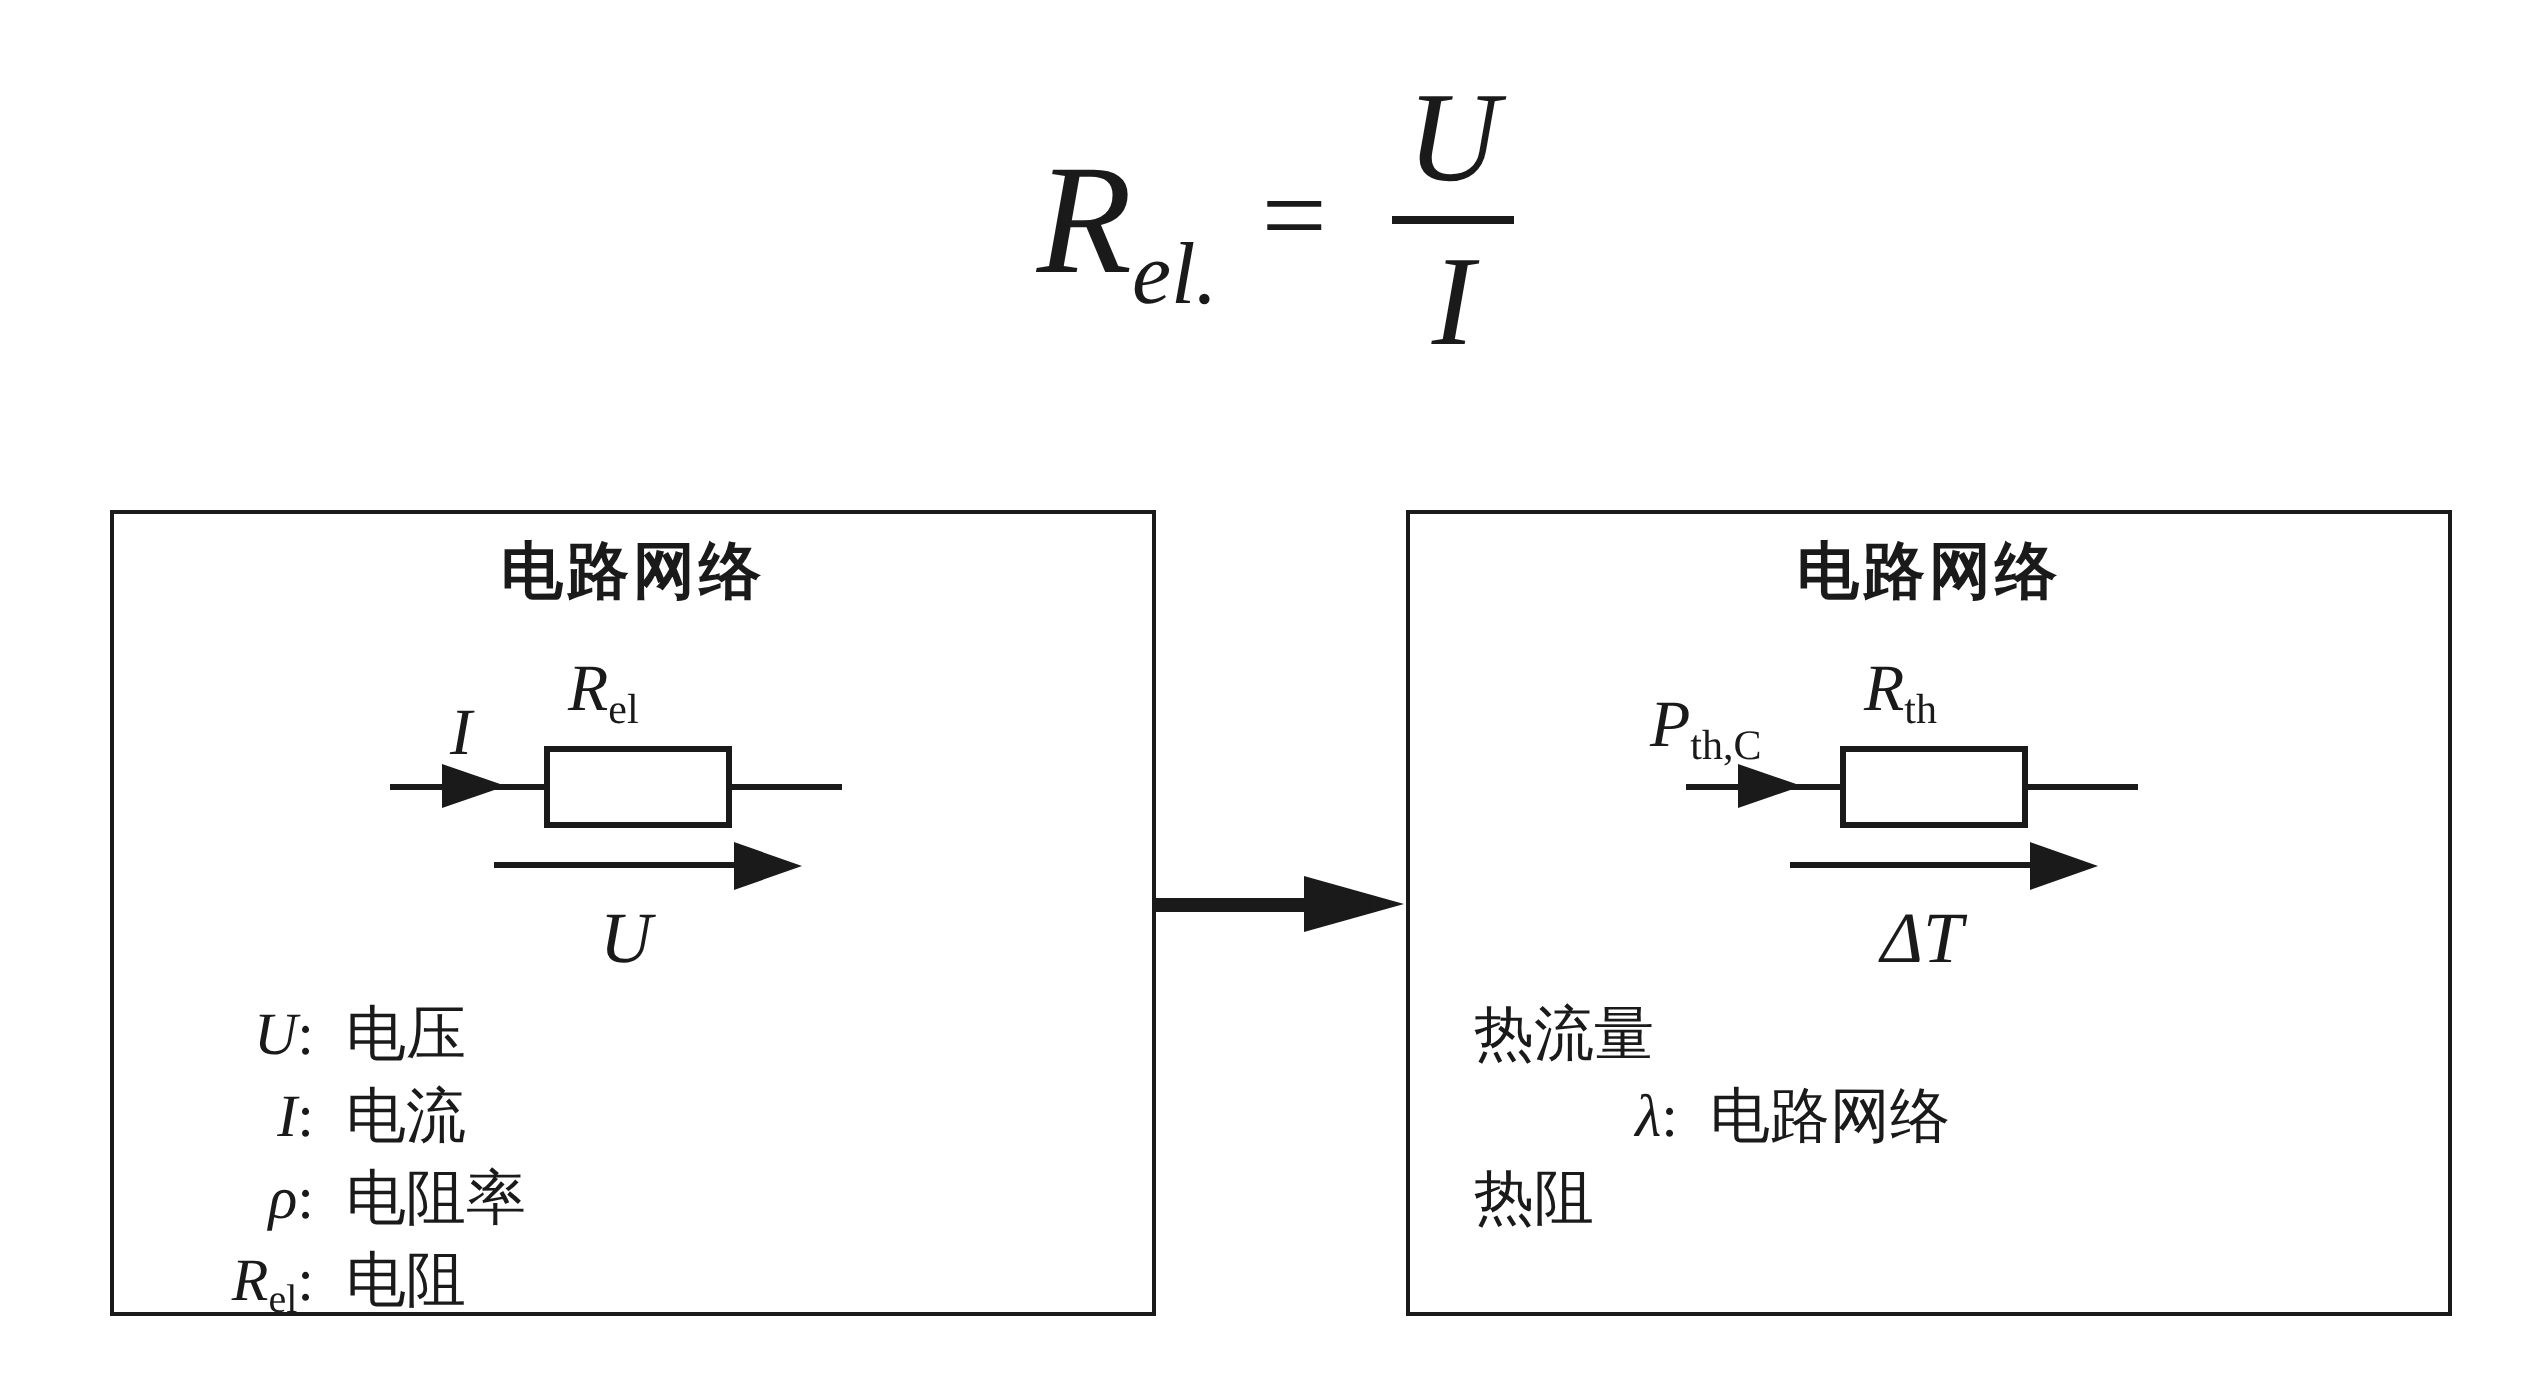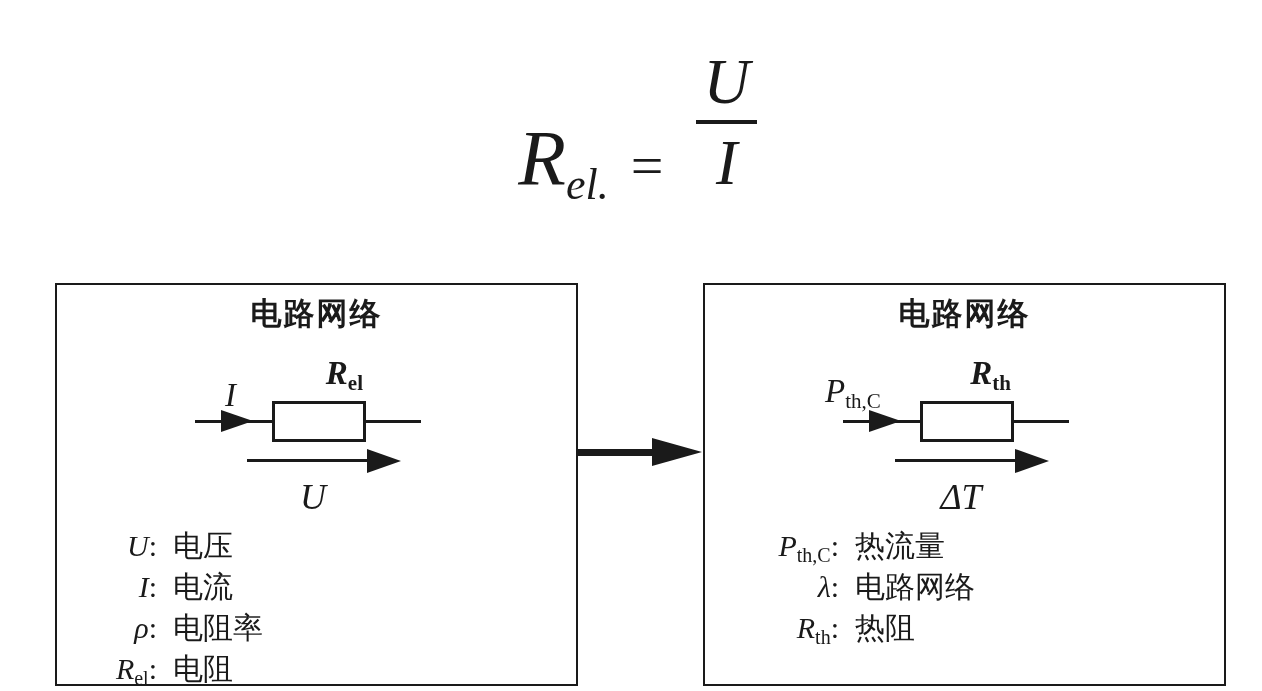--- a/index.html
+++ b/index.html
@@ -1,54 +1,54 @@
 <!DOCTYPE html>
 <html><head>
 <meta charset="utf-8">
 <style>
   html,body{margin:0;padding:0;background:#ffffff;}
   .page{position:relative;width:1262px;height:691px;background:#ffffff;overflow:hidden;
         font-family:"Liberation Serif","DejaVu Serif",serif;color:#1a1a1a;}
 
   
   .formula{position:absolute;top:22px;left:0;width:100%;height:175px;
-           display:flex;justify-content:center;align-items:flex-end;gap:22px;
+           display:flex;justify-content:center;align-items:center;gap:22px;
            padding-left:24px;box-sizing:border-box;}
   .f-lhs{font-size:78px;font-style:italic;line-height:1;}
   .f-lhs sub{font-size:44px;line-height:0;vertical-align:-0.35em;}
   .f-eq{font-size:58px;line-height:1;position:relative;top:-2px;}
   .frac{display:inline-flex;flex-direction:column;align-items:center;font-size:64px;
         font-style:italic;line-height:1.08;}
   .frac .num{padding:0 18px 4px;}
   .frac .den{border-top:4px solid #1a1a1a;padding:4px 20px 0;}
 
   
   .panel{position:absolute;top:255px;width:523px;height:403px;border:2px solid #1a1a1a;
-         background:#ffffff;box-sizing:border-box;margin-top:28px;}
+         background:#ffffff;box-sizing:border-box;}
   .panel-left{left:55px;}
   .panel-right{left:703px;}
   .panel-title{position:absolute;top:8px;left:0;width:100%;text-align:center;
                font-size:31px;font-weight:700;letter-spacing:2px;}
 
   
   .hline{position:absolute;background:#1a1a1a;height:3px;}
   .ah{position:absolute;width:0;height:0;border-top:11px solid transparent;
       border-bottom:11px solid transparent;border-left:32px solid #1a1a1a;}
   .resistor{position:absolute;width:94px;height:41px;border:3px solid #1a1a1a;
             background:#ffffff;box-sizing:border-box;}
   .mi{font-style:italic;}
   .circ-label{position:absolute;font-size:33px;line-height:1;}
   .circ-label sub{font-size:21px;line-height:0;vertical-align:-0.3em;font-style:normal;}
 
   
   .wire-in{left:138px;top:135px;width:77px;}
   .wire-in-head{left:164px;top:125px;}
   .res-pos{left:215px;top:116px;}
   .wire-out{left:308px;top:135px;width:56px;}
-  .res-label{left:212px;top:72px;width:94px;text-align:right;font-weight:bold;}
+  .res-label{left:227px;top:72px;width:94px;text-align:left;}
   .flow-label-l{left:168px;top:94px;}
   .flow-label-r{left:120px;top:90px;}
   .drop-line{left:190px;top:174px;width:122px;}
   .drop-head{left:310px;top:164px;border-top-width:12px;border-bottom-width:12px;border-left-width:34px;}
   .drop-label{left:186px;top:194px;width:140px;text-align:center;font-size:36px;}
 
   
   .legend{position:absolute;left:16px;top:242px;display:flex;flex-direction:column;
           gap:3px;font-size:30px;}
   .legend-row{display:flex;align-items:baseline;line-height:38px;}
@@ -125,27 +125,25 @@
 
     <div class="circ-label flow-label-r"><span class="mi">P</span><sub>th,C</sub></div>
     <div class="circ-label res-label"><span class="mi">R</span><sub>th</sub></div>
 
     <div class="hline drop-line"></div>
     <div class="ah drop-head"></div>
     <div class="circ-label mi drop-label">ΔT</div>
 
     <div class="legend">
       <div class="legend-row">
-        <span class="sym-cell"><span class="mi">P</span><sub>th,C</sub><span>:</span></span>
         <span class="desc-cell">热流量</span>
       </div>
       <div class="legend-row">
         <span class="sym-cell"><span class="mi">λ</span><sub></sub><span>:</span></span>
         <span class="desc-cell">电路网络</span>
       </div>
       <div class="legend-row">
-        <span class="sym-cell"><span class="mi">R</span><sub>th</sub><span>:</span></span>
         <span class="desc-cell">热阻</span>
       </div>
     </div>
   </div>
 
 </div>
 
 </body></html>

